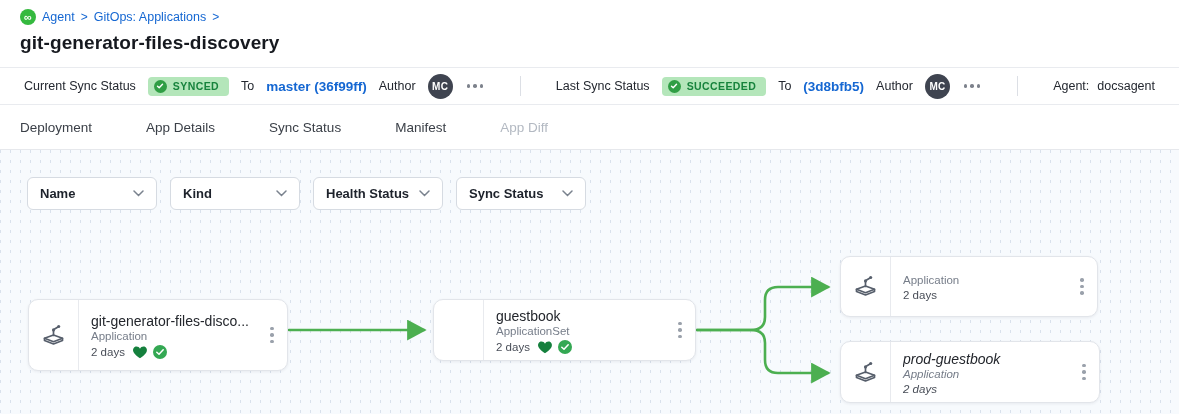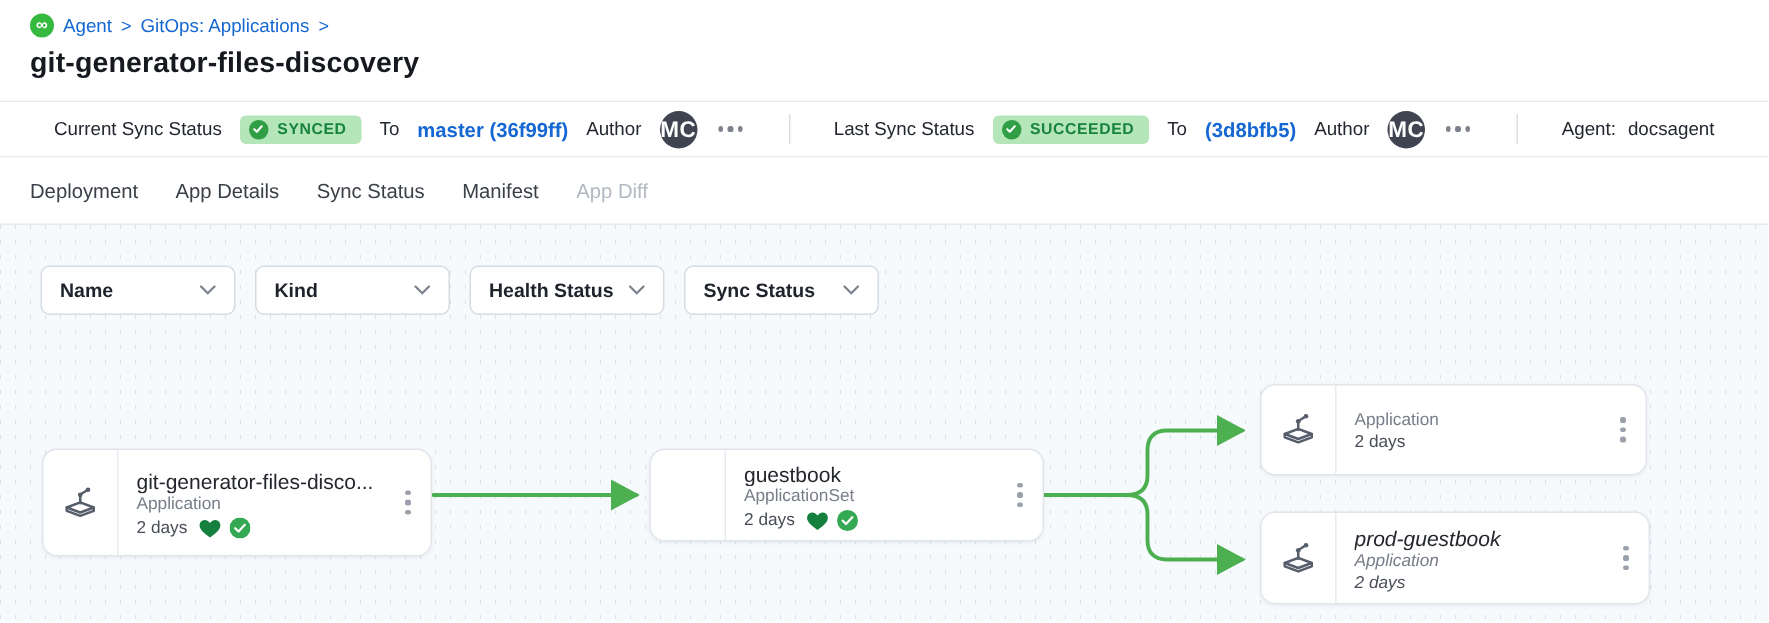--- a/index.html
+++ b/index.html
@@ -11,38 +11,38 @@
   .header { padding:9px 20px 0 20px; height:67px; }
   .breadcrumb { display:flex; align-items:center; gap:6px; font-size:12.5px; }
   .logo { width:16px; height:16px; border-radius:50%; background:#35b93f; color:#fff;
           display:flex; align-items:center; justify-content:center; font-size:11px; font-weight:700; line-height:1; }
   .crumb { color:#1567d2; text-decoration:none; cursor:pointer; }
   .crumb-sep { color:#1567d2; font-size:12px; }
   .page-title { margin-top:7px; font-size:19px; font-weight:700; color:#16191f; letter-spacing:.1px; }
 
   
   .statusbar { height:38px; border-top:1px solid #e9ebef; border-bottom:1px solid #e9ebef;
-               display:flex; align-items:center; padding:0 36px; font-size:12.5px; color:#23272f;
+               display:flex; align-items:center; padding:0 24px; font-size:12.5px; color:#23272f;
                justify-content:space-between; }
   .sb-group { display:flex; align-items:center; gap:12px; white-space:nowrap; }
   .badge { display:inline-flex; align-items:center; gap:6px; background:#b4e6ba; border-radius:4px;
            padding:3px 10px 3px 6px; font-size:10.5px; font-weight:700; letter-spacing:.4px; color:#17833c; }
   .check-circle { width:13px; height:13px; border-radius:50%; background:#2f9e44; display:flex;
                   align-items:center; justify-content:center; flex:0 0 auto; }
   .check-circle svg { display:block; }
   .revision { color:#1567d2; font-weight:700; font-size:13.5px; cursor:pointer; }
   .avatar { width:25px; height:25px; border-radius:50%; background:#3f4450; color:#fff;
-            font-size:15px; font-weight:700; display:flex; align-items:center; justify-content:center; letter-spacing:.3px; }
+            font-size:10px; font-weight:700; display:flex; align-items:center; justify-content:center; letter-spacing:.3px; }
   .more-h { display:flex; gap:3px; align-items:center; cursor:pointer; padding:4px 2px; }
   .more-h i { width:3.5px; height:3.5px; border-radius:50%; background:#7d828c; display:block; }
   .sb-divider { width:1px; height:20px; background:#dcdfe5; }
   .agent { display:flex; gap:8px; align-items:center; }
 
   
-  .tabs { height:45px; display:flex; align-items:stretch; gap:25px; padding:0 20px;
+  .tabs { height:45px; display:flex; align-items:stretch; gap:54px; padding:0 20px;
           border-bottom:1px solid #e6e8ec; font-size:13.5px; color:#3b4048; background:#fff; }
   .tab { display:flex; align-items:center; position:relative; cursor:pointer; }
   .tab.active { font-weight:700; color:#15181d; }
   .tab.active::after { content:""; position:absolute; left:-3px; right:-3px; bottom:-1px; height:3px;
                        background:#1a73e8; border-radius:3px 3px 0 0; }
   .tab.disabled { color:#b3b9c2; cursor:default; }
 
   
   .graph { position:relative; height:264px; background-color:#f7fafd;
            background-image:conic-gradient(from 270deg at 1px 3px, #d9e1ec 0 90deg, transparent 90deg);

